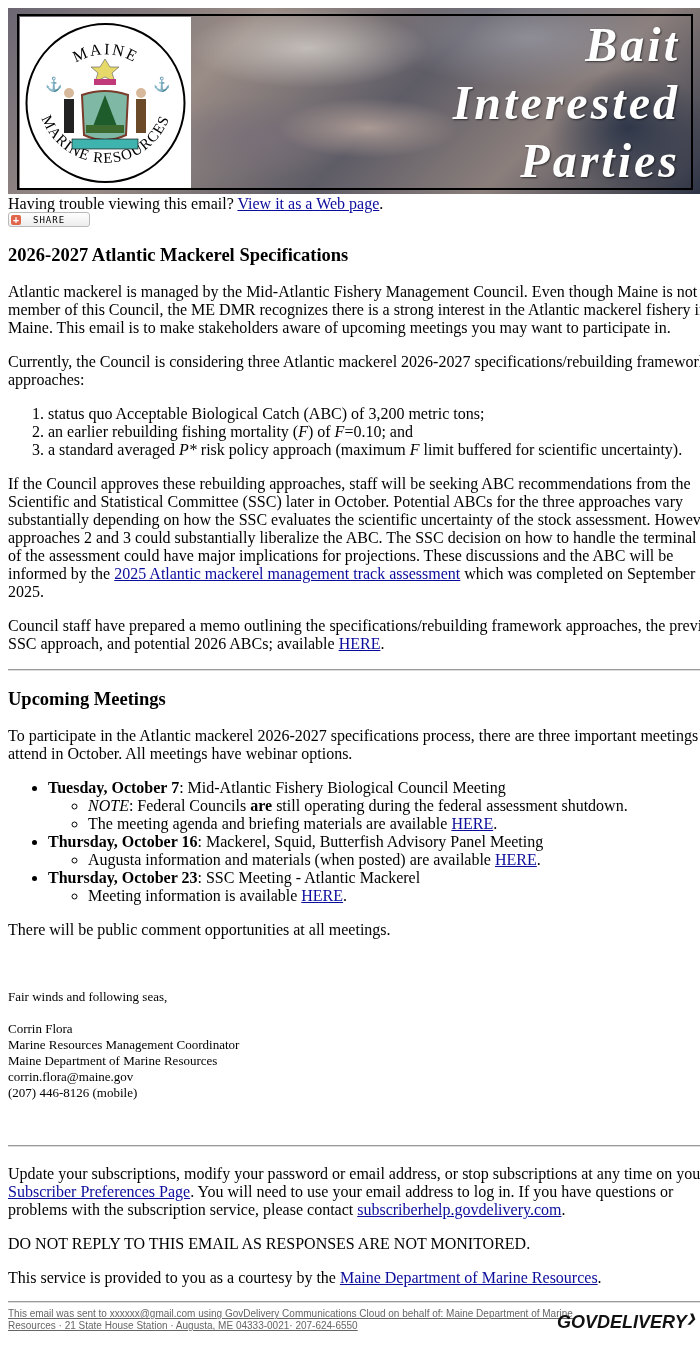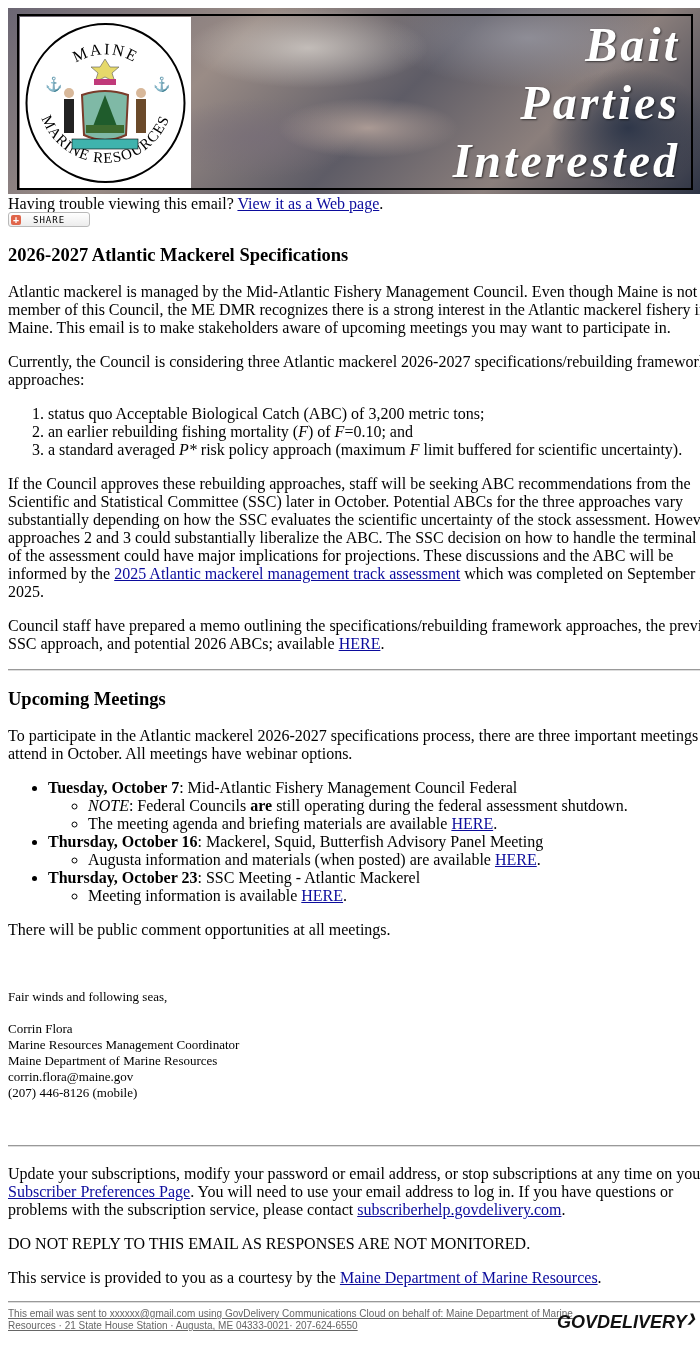--- a/index.html
+++ b/index.html
@@ -72,22 +72,22 @@
       <circle cx="49" cy="76" r="5" fill="#d8b89a"></circle>
       <rect x="116" y="82" width="10" height="34" fill="#6b4a2a"></rect>
       <circle cx="121" cy="76" r="5" fill="#d8b89a"></circle>
       <text x="25" y="72" font-size="14" fill="#000">⚓</text>
       <text x="133" y="72" font-size="14" fill="#000">⚓</text>
     </svg>
   </div>
   <div class="frame"></div>
   <div class="banner-title">
     <div>Bait</div>
+    <div>Interested</div>
     <div>Parties</div>
-    <div>Interested</div>
   </div>
 </div>
 
 <div class="trouble">
   <span>Having trouble viewing this email? </span><a href="#">View it as a Web page</a><span>.</span>
 </div>
 <div class="share-btn">
   <span class="plus">+</span>
   <span class="lbl">SHARE</span>
 </div>
@@ -103,21 +103,21 @@
   </ol>
   <p><span>If the Council approves these rebuilding approaches, staff will be seeking ABC recommendations from the Scientific and Statistical Committee (SSC) later in October. Potential ABCs for the three approaches vary substantially depending on how the SSC evaluates the scientific uncertainty of the stock assessment. However, approaches 2 and 3 could substantially liberalize the ABC. The SSC decision on how to handle the terminal year of the assessment could have major implications for projections. These discussions and the ABC will be informed by the </span><a href="#">2025 Atlantic mackerel management track assessment</a><span> which was completed on September 20, 2025.</span></p>
   <p><span>Council staff have prepared a memo outlining the specifications/rebuilding framework approaches, the previous SSC approach, and potential 2026 ABCs; available </span><a href="#">HERE</a><span>.</span></p>
 
   <hr style="margin-top:5px;">
 
   <h2 style="margin-top:17px;">Upcoming Meetings</h2>
   <p>To participate in the Atlantic mackerel 2026-2027 specifications process, there are three important meetings to attend in October. All meetings have webinar options.</p>
   <ul>
     <li>
-      <b>Tuesday, October 7</b><span>: Mid-Atlantic Fishery Management Council Federal</span>
+      <b>Tuesday, October 7</b><span>: Mid-Atlantic Fishery Biological Council Meeting</span>
       <ul>
         <li><i>NOTE</i><span>: Federal Councils </span><b>are</b><span> still operating during the federal assessment shutdown.</span></li>
         <li><span>The meeting agenda and briefing materials are available </span><a href="#">HERE</a><span>.</span></li>
       </ul>
     </li>
     <li>
       <b>Thursday, October 16</b><span>: Mackerel, Squid, Butterfish Advisory Panel Meeting</span>
       <ul>
         <li><span>Augusta information and materials (when posted) are available </span><a href="#">HERE</a><span>.</span></li>
       </ul>

